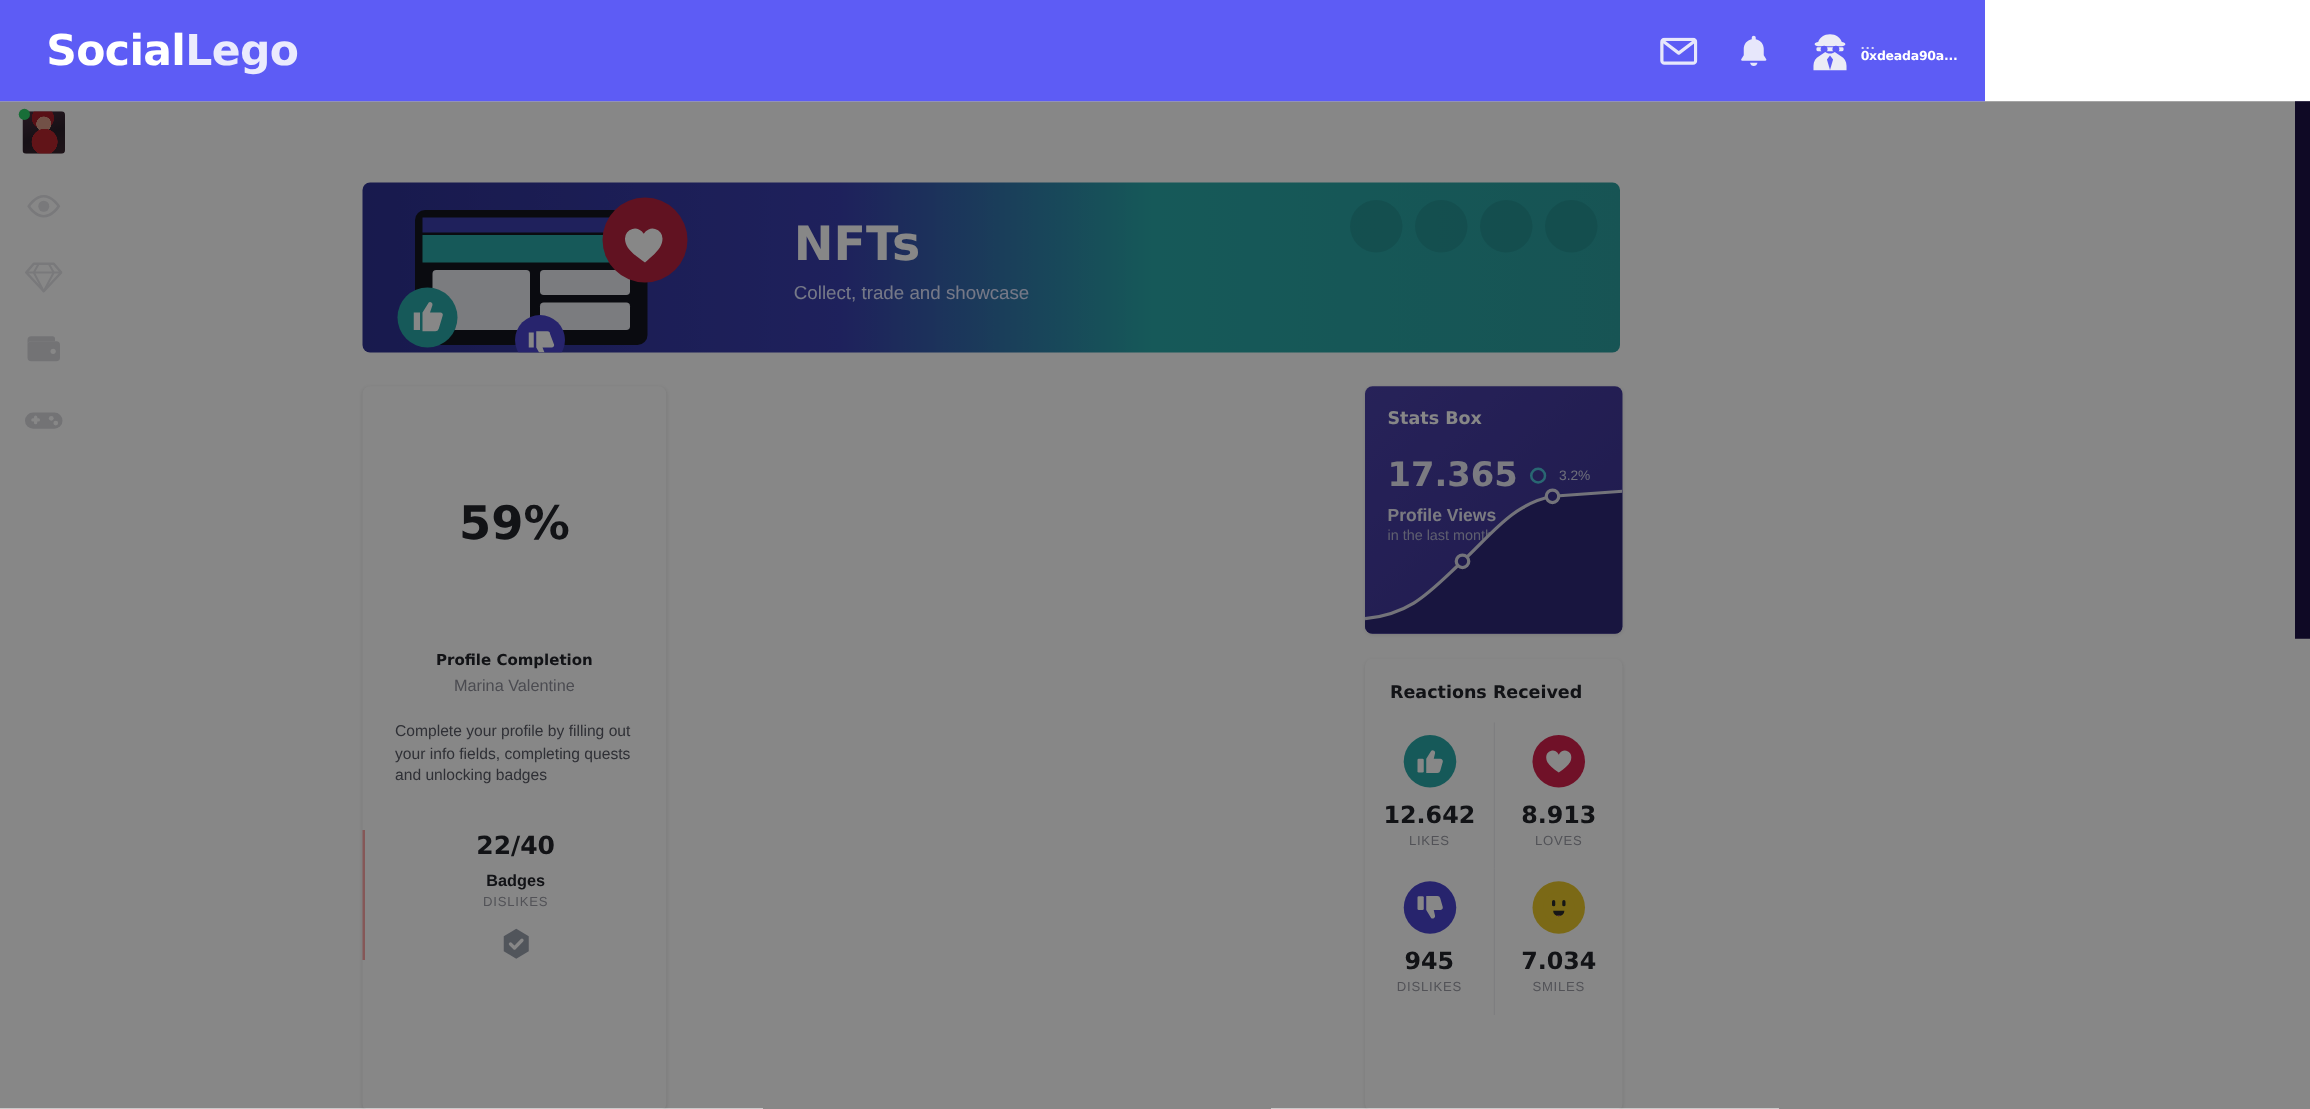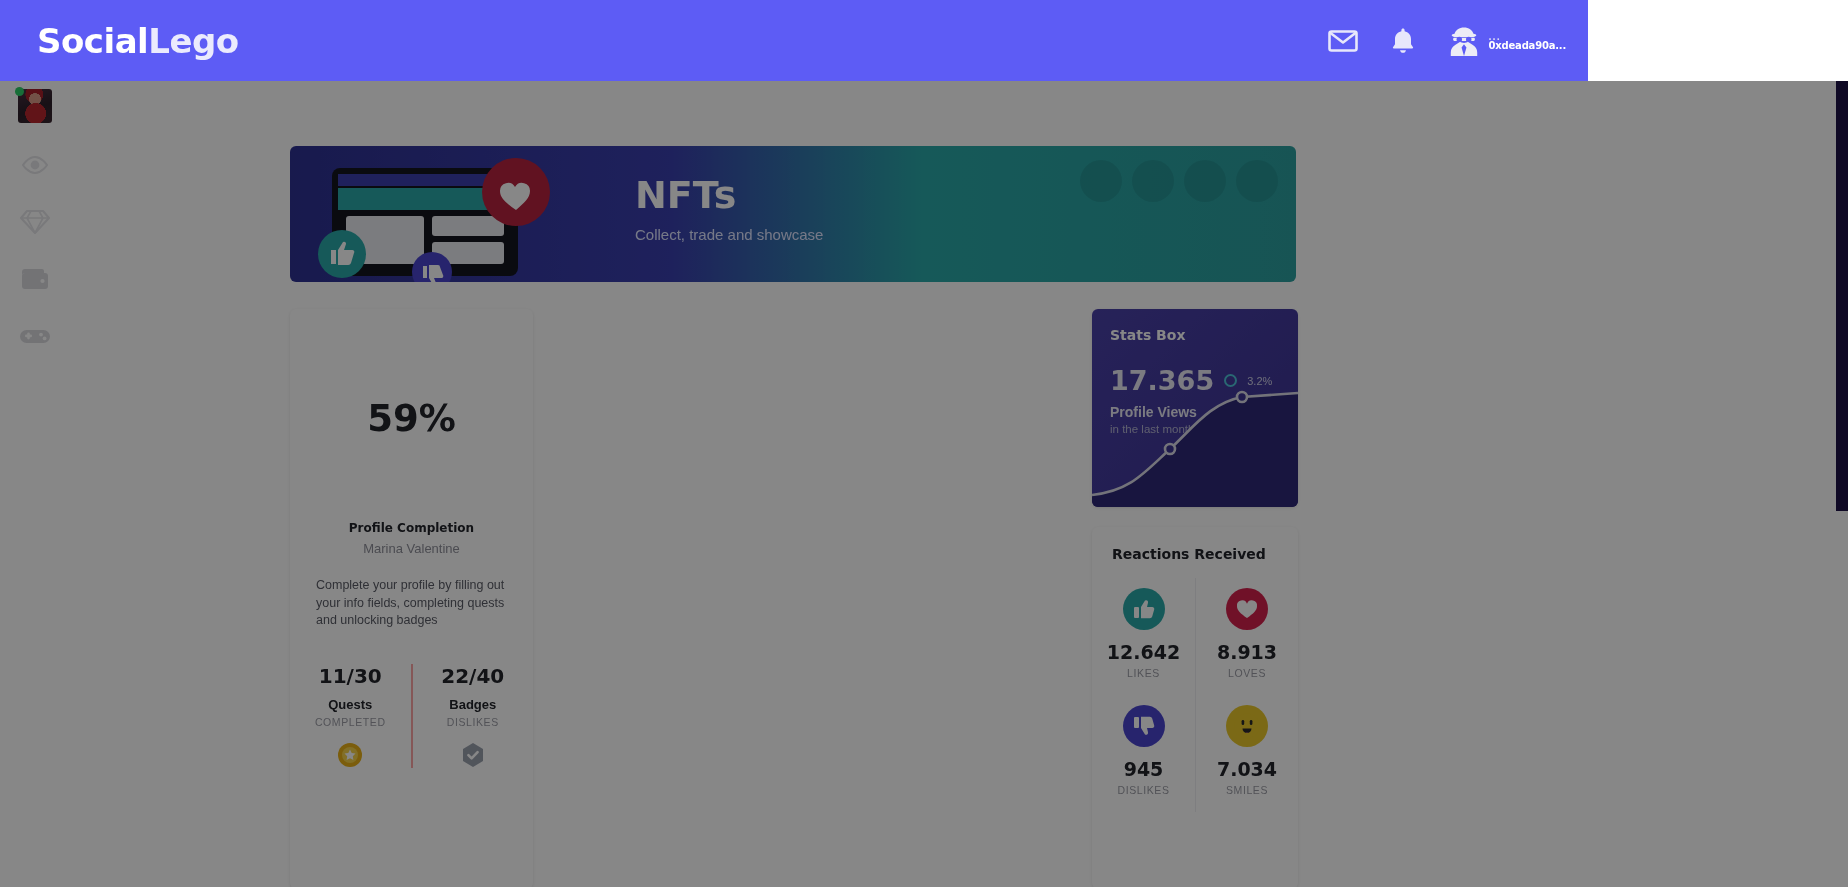--- a/index.html
+++ b/index.html
@@ -304,32 +304,20 @@
         <div class="face"></div>
       </div>
     </div>
 
     <div class="card card-profile">
       <div class="pc-pct">59%</div>
       <div class="pc-title">Profile Completion</div>
       <div class="pc-name">Marina Valentine</div>
       <div class="pc-desc">Complete your profile by filling out your info fields, completing quests and unlocking badges</div>
       <div class="pc-stats">
-        <div class="pc-stat">
-          <div class="num">11/30</div>
-          <div class="lab">Quests</div>
-          <div class="sub">COMPLETED</div>
-          <div class="badge-ico">
-            <svg width="26" height="26" viewBox="0 0 26 26" aria-hidden="true">
-              <circle cx="13" cy="13" r="12" fill="#e8b017"></circle>
-              <circle cx="13" cy="13" r="8" fill="#f6d24a"></circle>
-              <path d="M13 7.5l1.7 3.4 3.8.6-2.7 2.7.6 3.8-3.4-1.8-3.4 1.8.6-3.8-2.7-2.7 3.8-.6z" fill="#ffffff"></path>
-            </svg>
-          </div>
-        </div>
         <div class="pc-stat divider">
           <div class="num">22/40</div>
           <div class="lab">Badges</div>
           <div class="sub">DISLIKES</div>
           <div class="badge-ico">
             <svg width="26" height="26" viewBox="0 0 26 26" aria-hidden="true">
               <path d="M13 1l10 6v12l-10 6-10-6V7z" fill="#9aa0ad"></path>
               <path d="M8.4 13.2l3.2 3.2 6-6.2" fill="none" stroke="#ffffff" stroke-width="2.6" stroke-linecap="round" stroke-linejoin="round"></path>
             </svg>
           </div>

